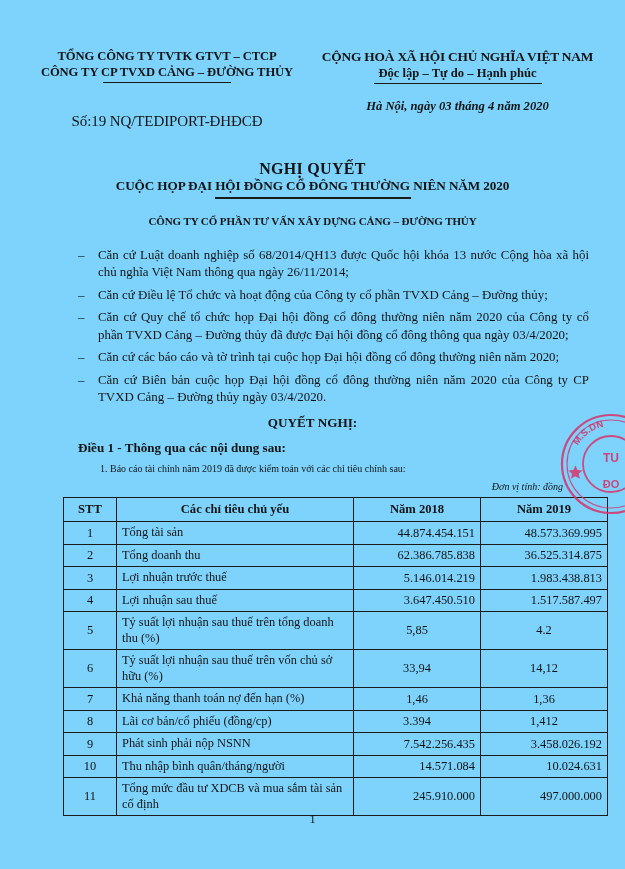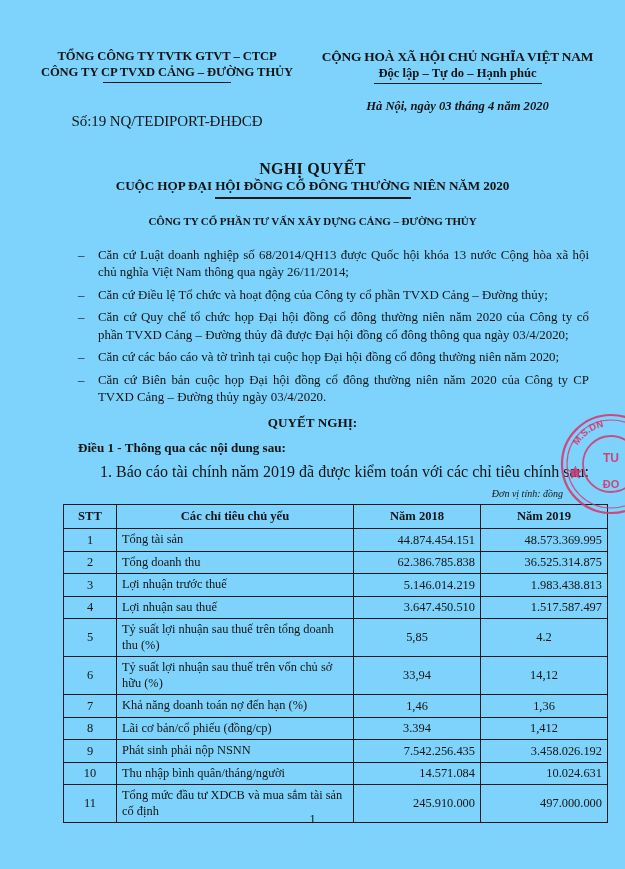--- a/index.html
+++ b/index.html
@@ -131,21 +131,21 @@
     font-weight: bold;
     font-size: 13.2px;
     margin-top: 9px;
   }
   .dieu {
     font-weight: bold;
     font-size: 13.1px;
     margin: 9px 0 0 78px;
   }
   .item1 {
-    font-size: 16px;
+    font-size: 10px;
     margin: 7px 0 1px 100px;
   }
   .donvi {
     font-style: italic;
     font-size: 10px;
     text-align: right;
     margin: 7px 62px 0 0;
   }
 
   
@@ -294,21 +294,21 @@
             <td class="c-val center">4.2</td>
           </tr>
           <tr>
             <td class="c-stt">6</td>
             <td class="c-name">Tỷ suất lợi nhuận sau thuế trên vốn chủ sở hữu  (%)</td>
             <td class="c-val center">33,94</td>
             <td class="c-val center">14,12</td>
           </tr>
           <tr>
             <td class="c-stt">7</td>
-            <td class="c-name">Khả năng doanh toán nợ đến hạn  (%)</td>
+            <td class="c-name">Khả năng thanh toán nợ đến hạn  (%)</td>
             <td class="c-val center">1,46</td>
             <td class="c-val center">1,36</td>
           </tr>
           <tr>
             <td class="c-stt">8</td>
             <td class="c-name">Lãi cơ bản/cổ phiếu (đồng/cp)</td>
             <td class="c-val center">3.394</td>
             <td class="c-val center">1,412</td>
           </tr>
           <tr>

